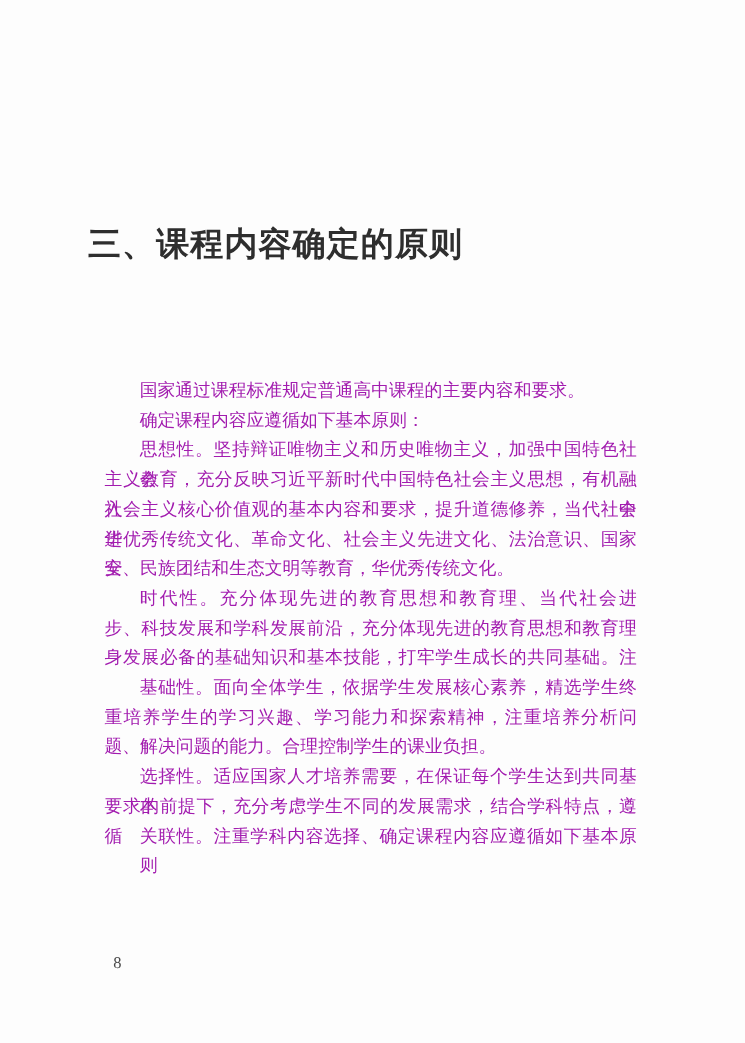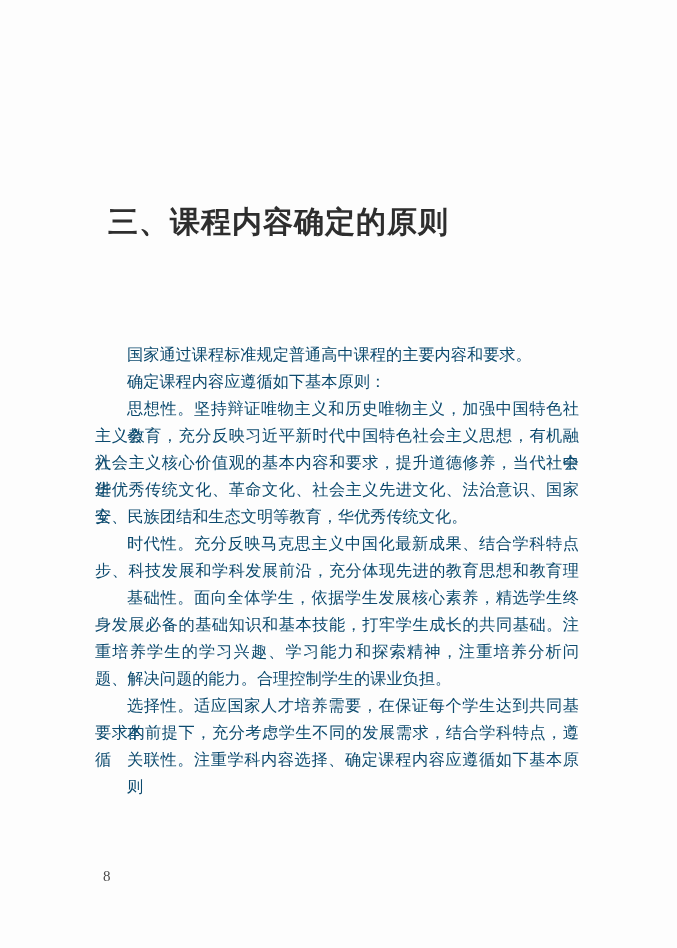--- a/index.html
+++ b/index.html
@@ -17,38 +17,38 @@
   .page {
     position: absolute;
     left: 0;
     top: 0;
     width: 677px;
     height: 948px;
     background: #fdfdfd;
   }
   .heading {
     position: absolute;
-    left: 108px;
+    left: 80px;
     top: 178px;
     font-family: "Liberation Sans", sans-serif;
     font-weight: bold;
     font-size: 30px;
     letter-spacing: 1px;
     color: #2e2e2e;
     white-space: nowrap;
     margin-top: 24px;
   }
   .body-text {
     position: absolute;
     left: 95px;
     top: 342px;
     width: 484px;
     font-size: 16.2px;
     line-height: 27px;
-    color: #0c4a6e;
+    color: #a21caf;
   }
   .text-line {
     height: 27px;
     white-space: nowrap;
     text-align: left;
   }
   .text-line.justify {
     white-space: normal;
     text-align: justify;
     text-align-last: justify;
@@ -72,24 +72,24 @@
   <h1 class="heading">三、课程内容确定的原则</h1>
 
   <div class="body-text">
       <div class="text-line indent">国家通过课程标准规定普通高中课程的主要内容和要求。</div>
       <div class="text-line indent">确定课程内容应遵循如下基本原则：</div>
       <div class="text-line indent justify">思想性。坚持辩证唯物主义和历史唯物主义，加强中国特色社会</div>
       <div class="text-line justify">主义教育，充分反映习近平新时代中国特色社会主义思想，有机融入中</div>
       <div class="text-line justify">社会主义核心价值观的基本内容和要求，提升道德修养，当代社会进</div>
       <div class="text-line justify">华优秀传统文化、革命文化、社会主义先进文化、法治意识、国家安</div>
       <div class="text-line">全、民族团结和生态文明等教育，华优秀传统文化。</div>
-      <div class="text-line indent justify">时代性。充分反映马克思主义中国化最新成果、结合学科特点</div>
+      <div class="text-line indent justify">时代性。充分体现先进的教育思想和教育理、当代社会进</div>
       <div class="text-line justify">步、科技发展和学科发展前沿，充分体现先进的教育思想和教育理</div>
+      <div class="text-line justify">身发展必备的基础知识和基本技能，打牢学生成长的共同基础。注</div>
       <div class="text-line indent justify">基础性。面向全体学生，依据学生发展核心素养，精选学生终</div>
-      <div class="text-line justify">身发展必备的基础知识和基本技能，打牢学生成长的共同基础。注</div>
       <div class="text-line justify">重培养学生的学习兴趣、学习能力和探索精神，注重培养分析问</div>
       <div class="text-line">题、解决问题的能力。合理控制学生的课业负担。</div>
       <div class="text-line indent justify">选择性。适应国家人才培养需要，在保证每个学生达到共同基本</div>
       <div class="text-line justify">要求的前提下，充分考虑学生不同的发展需求，结合学科特点，遵循</div>
       <div class="text-line indent justify">关联性。注重学科内容选择、确定课程内容应遵循如下基本原则</div>
     </div>
 
   <div class="page-number">8</div>
 
 </div>

